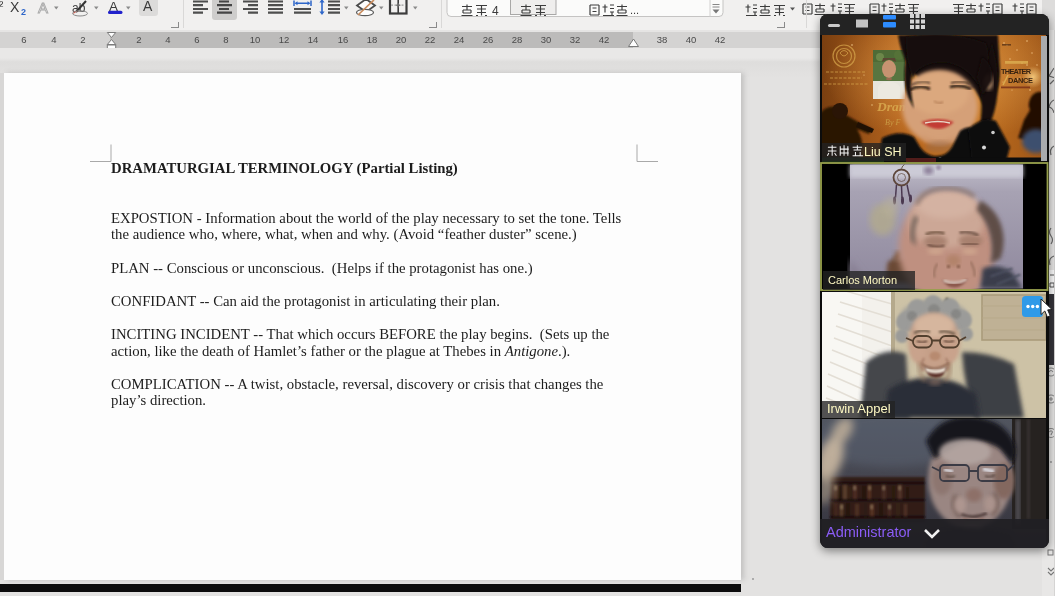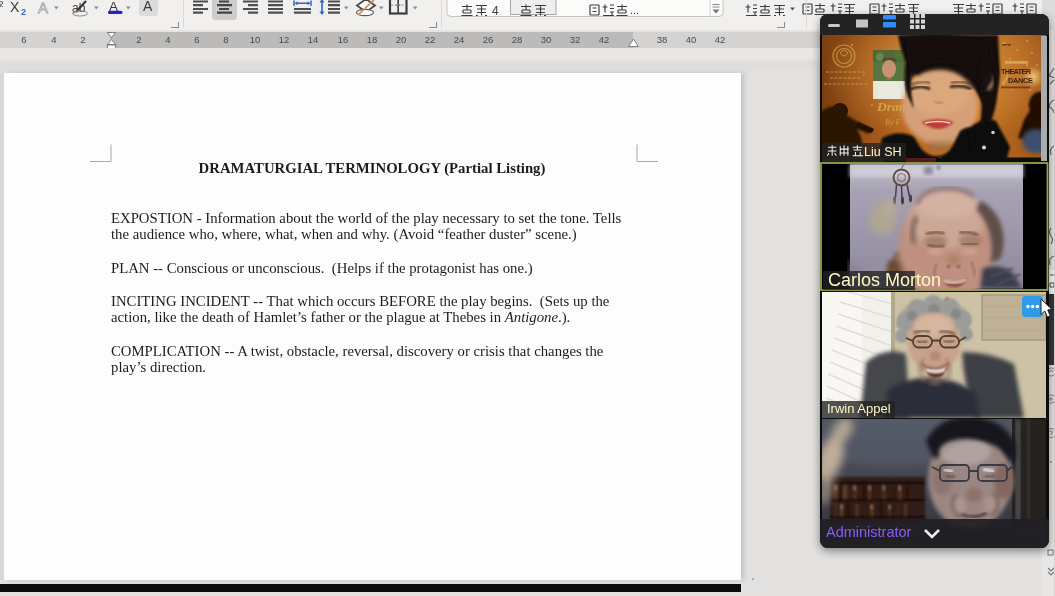--- a/index.html
+++ b/index.html
@@ -189,23 +189,24 @@
   </div>
 
   <div class="abs" id="docarea">
     <div id="page"></div>
     <div class="abs" style="left:0;top:25.5px;width:4px;height:507px;background:#d8d7d6;"></div>
     <svg class="abs" style="left:85px;top:96px" width="580" height="30" viewBox="0 0 580 30">
       <path d="M26 17.5 v-17 M26 17.5 h-21" stroke="#a9a9a9" stroke-width="1" fill="none"></path>
       <path d="M552 17.5 v-17 M552 17.5 h21" stroke="#a9a9a9" stroke-width="1" fill="none"></path>
     </svg>
     <div id="doctext">
-      <p style="text-align:center;font-weight:bold;font-size:14.75px;margin-bottom:33.2px;">DRAMATURGIAL TERMINOLOGY (Partial Listing)</p>
+      <p style="text-align:left;font-weight:bold;font-size:14.75px;margin-bottom:33.2px;">DRAMATURGIAL TERMINOLOGY (Partial Listing)</p>
       <p>EXPOSTION - Information about the world of the play necessary to set the tone. Tells<br>the audience who, where, what, when and why. (Avoid “feather duster” scene.)</p>
       <p>PLAN -- Conscious or unconscious.&nbsp; (Helps if the protagonist has one.)</p>
+      <p>CONFIDANT -- Can aid the protagonist in articulating their plan.</p>
       <p>INCITING INCIDENT -- That which occurs BEFORE the play begins.&nbsp; (Sets up the<br>action, like the death of Hamlet’s father or the plague at Thebes in <i>Antigone</i>.).</p>
       <p>COMPLICATION -- A twist, obstacle, reversal, discovery or crisis that changes the<br>play’s direction.</p>
     </div>
     <div id="blackbar"></div>
   </div>
 
   <div class="abs" id="sliver" style="left:1042px;top:0;width:13px;height:596px;background:#e8e7e6;">
     <svg width="13" height="596" viewBox="0 0 13 596">
       <rect x="0" y="0" width="13" height="30" fill="#dddcdb"></rect>
       <g stroke="#6a6a6a" stroke-width="1.2" fill="none">
@@ -662,20 +663,20 @@
 
     <div class="nlabel" style="left:2px;top:129.5px;height:18px;padding:0 4px 0 4px;">
       <svg style="vertical-align:-3px" width="38" height="15" viewBox="0 0 40 15">
         <g stroke="#f2f2f2" stroke-width="1.1" fill="none">
           <path d="M2 3 h9 M6.5 1 v11 M2 7 h9 M3 9 l-1.5 3 M9 9 l2 3"></path>
           <path d="M15 2 v10 M19 1 v11 M15 5 h9 M23 2 v10 M15 9 h9"></path>
           <path d="M28 3 h10 M33 1 v5 M29 6 l8 0 M28 12 h11 M31 8 v4 M36 8 v4"></path>
         </g>
       </svg><span style="font-size:12.5px;">Liu SH</span>
     </div>
-    <div class="nlabel" style="left:3px;top:257.5px;height:19px;font-size:18px;line-height:19px;width:80px;">Carlos Morton</div>
+    <div class="nlabel" style="left:3px;top:257.5px;height:19px;font-size:11px;line-height:19px;width:80px;">Carlos Morton</div>
     <div class="nlabel" style="left:2px;top:387.5px;height:16.5px;font-size:13px;line-height:16.5px;width:61px;">Irwin Appel</div>
   </div>
 
   <svg class="abs" style="left:1040px;top:299px" width="13" height="20" viewBox="0 0 13 20">
     <path d="M1 0 L1 15.5 L4.8 12 L7.3 18 L10.2 16.7 L7.7 10.9 L12 10.5 Z" fill="#fff" stroke="#222" stroke-width="1"></path>
   </svg>
 
 </div>
 </body></html>

